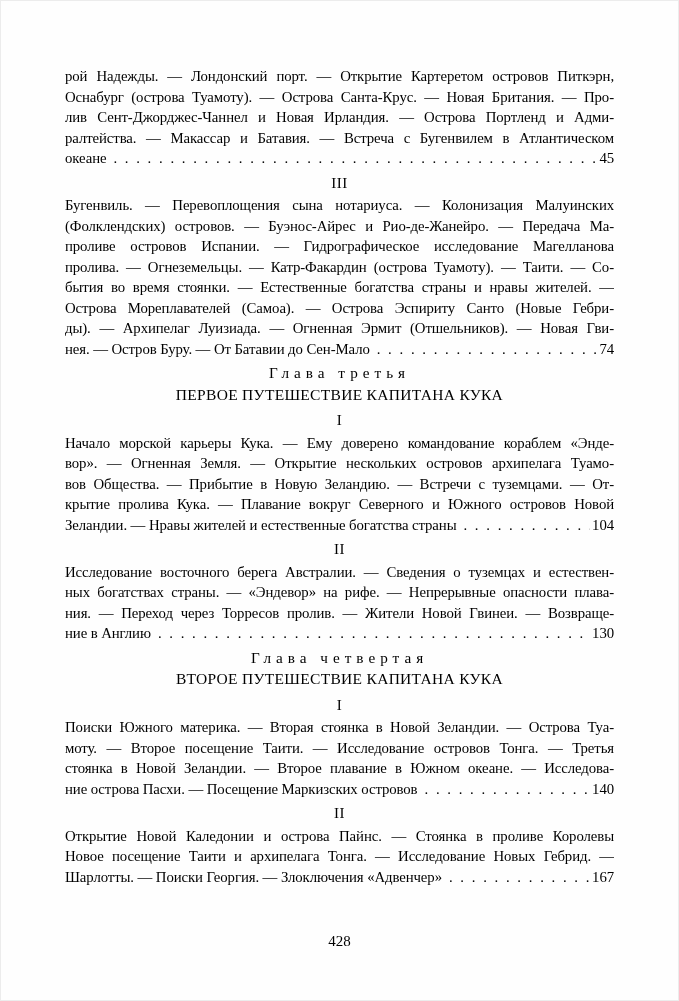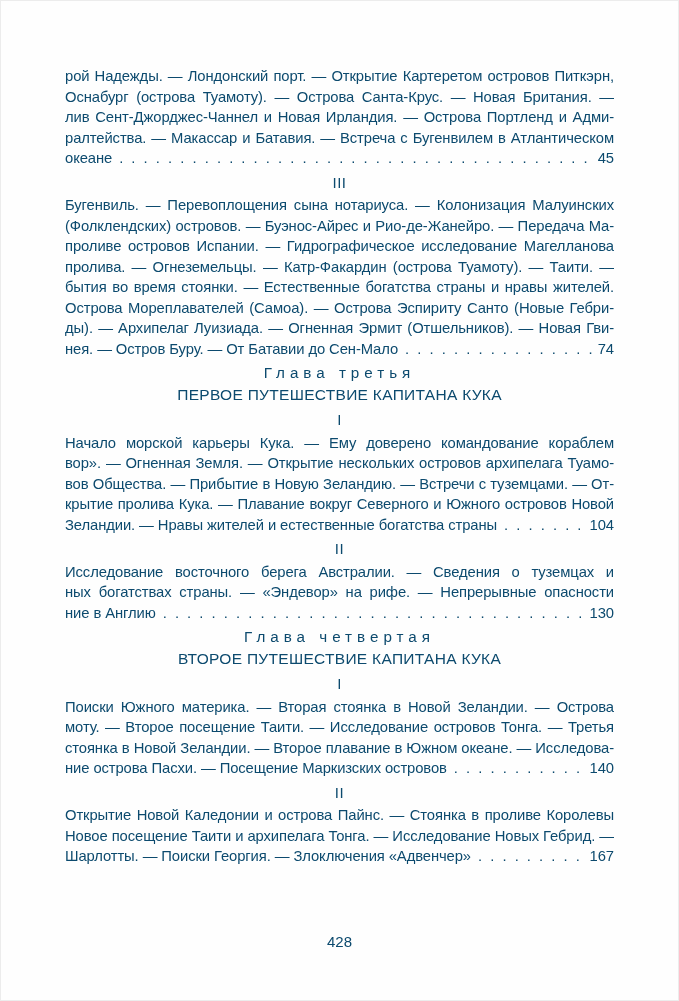--- a/index.html
+++ b/index.html
@@ -6,22 +6,22 @@
     margin: 0;
     padding: 0;
     background: #ffffff;
   }
   .page {
     position: relative;
     width: 679px;
     height: 1001px;
     background: #fefefe;
     box-shadow: inset 0 0 0 1px #ececec;
-    font-family: Liberation Sans, sans-serif;
-    color: #0c4a6e;
+    font-family: Liberation Serif, serif;
+    color: #000000;
     overflow: hidden;
   }
   .content {
     position: absolute;
     left: 65px;
     top: 66px;
     width: 549px;
   }
   .entry {
     font-size: 14.8px;
@@ -125,20 +125,21 @@
         <div class="lastline">
           <div class="lasttext">Зеландии. — Нравы жителей и естественные богатства страны</div>
           <div class="leader">. . . . . . . . . . . . . . . . . . . . . . . . . . . . . . . . . . . . . . . . . . . . . . . . . . . . . . . . . . . . . . . . . . . . . . . . . . . . . . . . . . . . . . . . . . . . . . . . . . . . . . . . . . . . . . . . . . . . . . . .</div>
           <div class="pageref">104</div>
         </div>
       </div>
       <div class="roman">II</div>
       <div class="entry">
         <div class="line">Исследование восточного берега Австралии. — Сведения о туземцах и естествен-</div>
         <div class="line">ных богатствах страны. — «Эндевор» на рифе. — Непрерывные опасности плава-</div>
+        <div class="line">ния. — Переход через Торресов пролив. — Жители Новой Гвинеи. — Возвраще-</div>
         <div class="lastline">
           <div class="lasttext">ние в Англию</div>
           <div class="leader">. . . . . . . . . . . . . . . . . . . . . . . . . . . . . . . . . . . . . . . . . . . . . . . . . . . . . . . . . . . . . . . . . . . . . . . . . . . . . . . . . . . . . . . . . . . . . . . . . . . . . . . . . . . . . . . . . . . . . . . .</div>
           <div class="pageref">130</div>
         </div>
       </div>
       <div class="chapter">
         <div class="chapter-name">Глава четвертая</div>
         <div class="chapter-title">ВТОРОЕ ПУТЕШЕСТВИЕ КАПИТАНА КУКА</div>
       </div>

